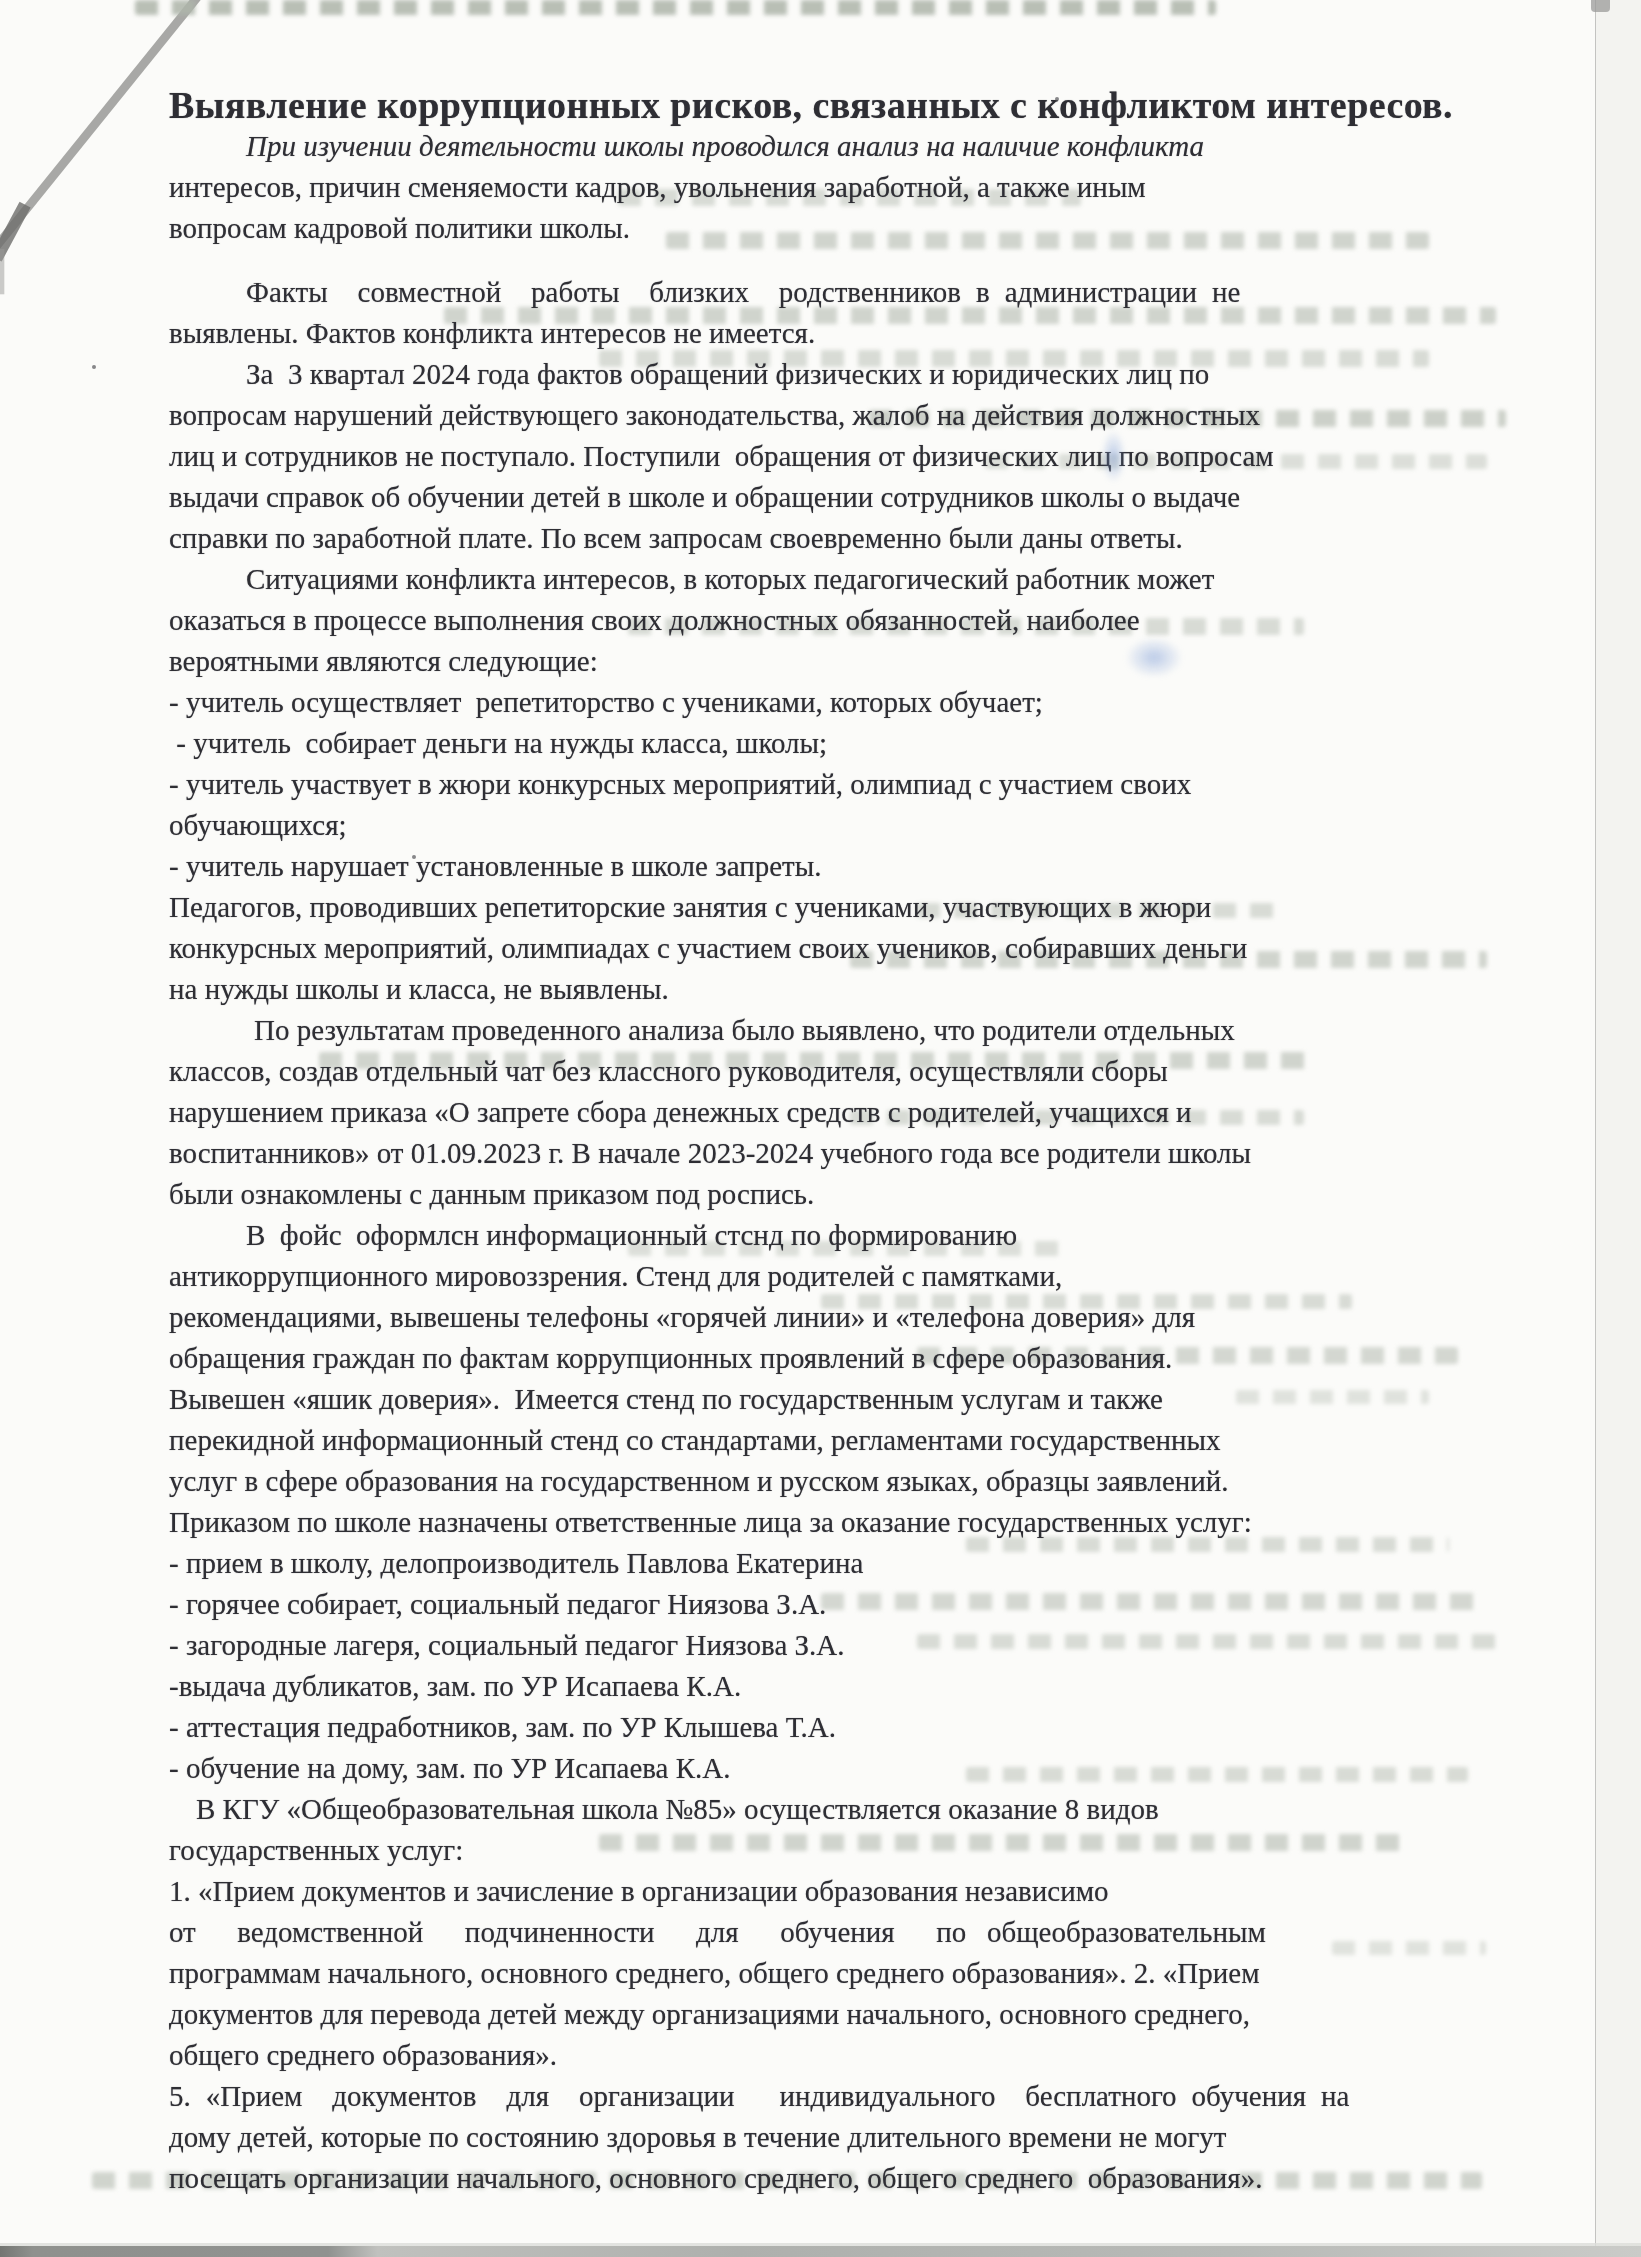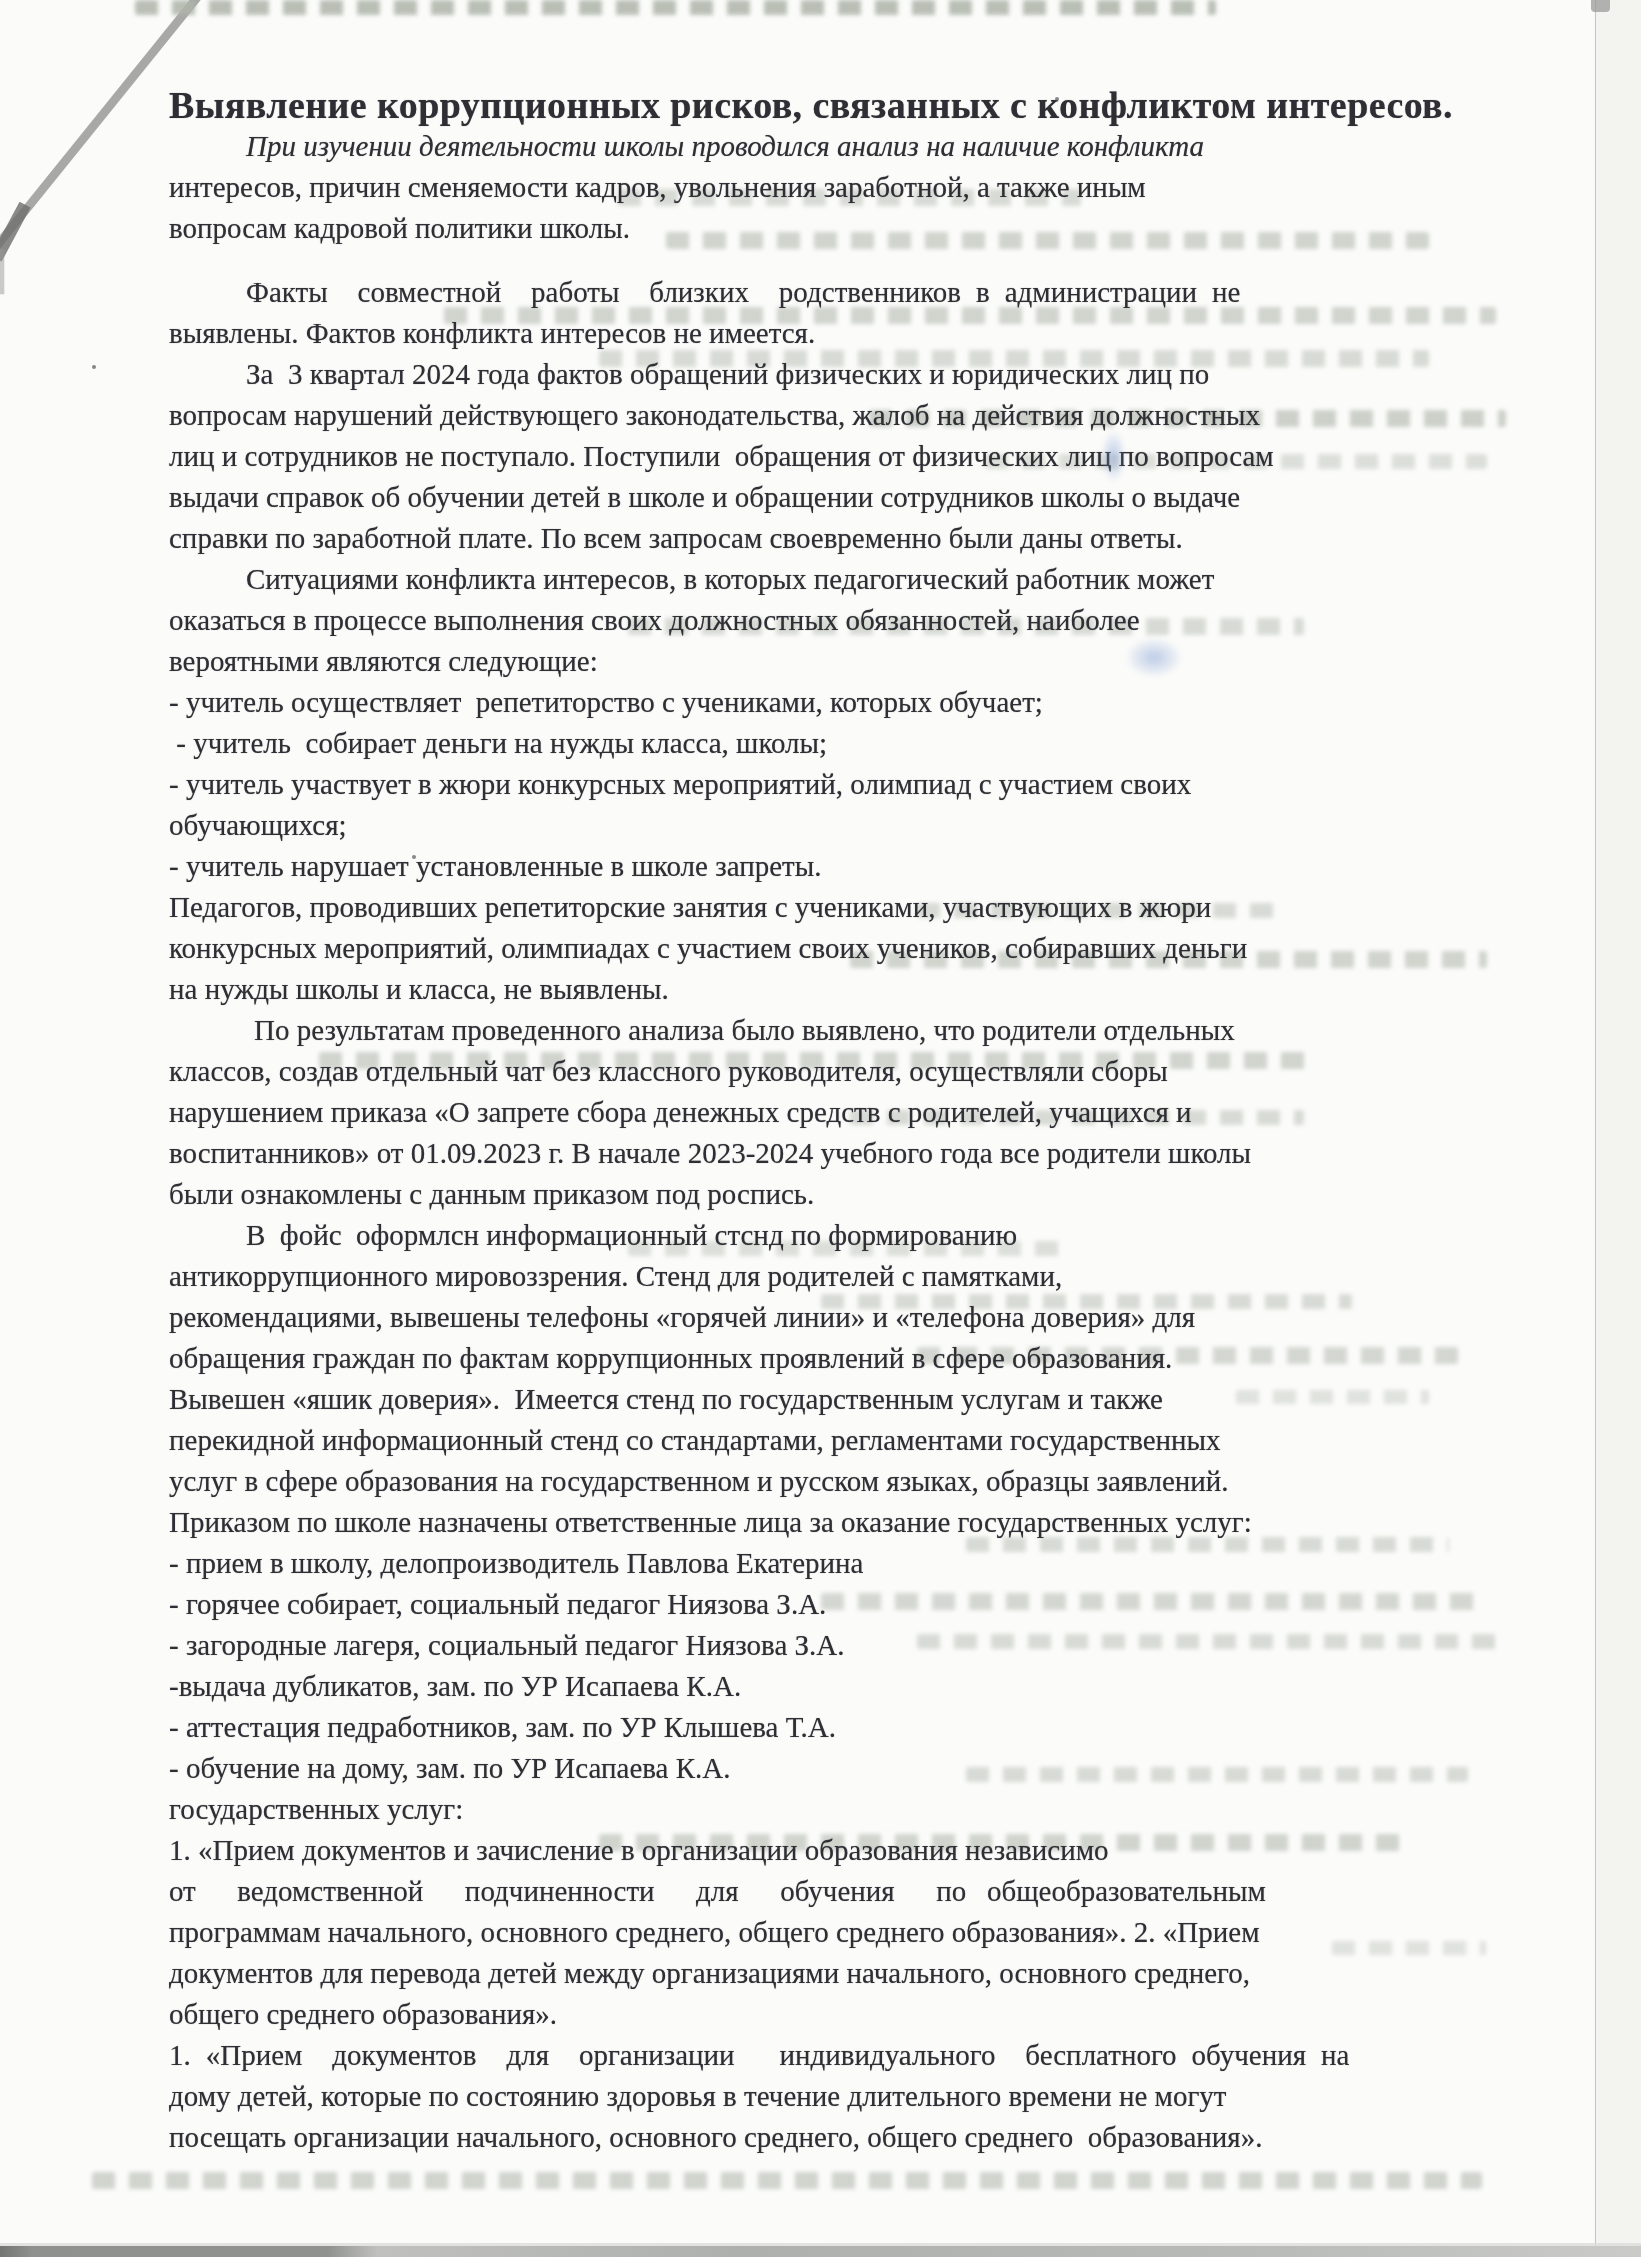--- a/index.html
+++ b/index.html
@@ -132,27 +132,28 @@
       <div class="line">Вывешен «яшик доверия».  Имеется стенд по государственным услугам и также</div>
       <div class="line">перекидной информационный стенд со стандартами, регламентами государственных</div>
       <div class="line">услуг в сфере образования на государственном и русском языках, образцы заявлений.</div>
       <div class="line">Приказом по школе назначены ответственные лица за оказание государственных услуг:</div>
       <div class="line">- прием в школу, делопроизводитель Павлова Екатерина</div>
       <div class="line">- горячее собирает, социальный педагог Ниязова З.А.</div>
       <div class="line">- загородные лагеря, социальный педагог Ниязова З.А.</div>
       <div class="line">-выдача дубликатов, зам. по УР Исапаева К.А.</div>
       <div class="line">- аттестация педработников, зам. по УР Клышева Т.А.</div>
       <div class="line">- обучение на дому, зам. по УР Исапаева К.А.</div>
+      <div class="line" style="padding-left: 27px;">В КГУ «Общеобразовательная школа №85» осуществляется оказание 8 видов</div>
       <div class="line">государственных услуг:</div>
       <div class="line">1. «Прием документов и зачисление в организации образования независимо</div>
       <div class="line" style="word-spacing: 13.5px;">от  ведомственной  подчиненности  для  обучения  по общеобразовательным</div>
       <div class="line">программам начального, основного среднего, общего среднего образования». 2. «Прием</div>
       <div class="line">документов для перевода детей между организациями начального, основного среднего,</div>
       <div class="line">общего среднего образования».</div>
-      <div class="line" style="word-spacing: 7.7px;">1. «Прием  документов  для  организации   индивидуального  бесплатного обучения на</div>
+      <div class="line" style="word-spacing: 7.7px;">5. «Прием  документов  для  организации   индивидуального  бесплатного обучения на</div>
       <div class="line">дому детей, которые по состоянию здоровья в течение длительного времени не могут</div>
       <div class="line">посещать организации начального, основного среднего, общего среднего  образования».</div>
     </div>
 
   <div id="specks">
       <div class="speck" style="left: 92px; top: 365px;"></div>
       <div class="speck" style="left: 412px; top: 855px;"></div>
       <div class="speck" style="left: 1055px; top: 97px;"></div>
     </div>
   <div id="blues">

